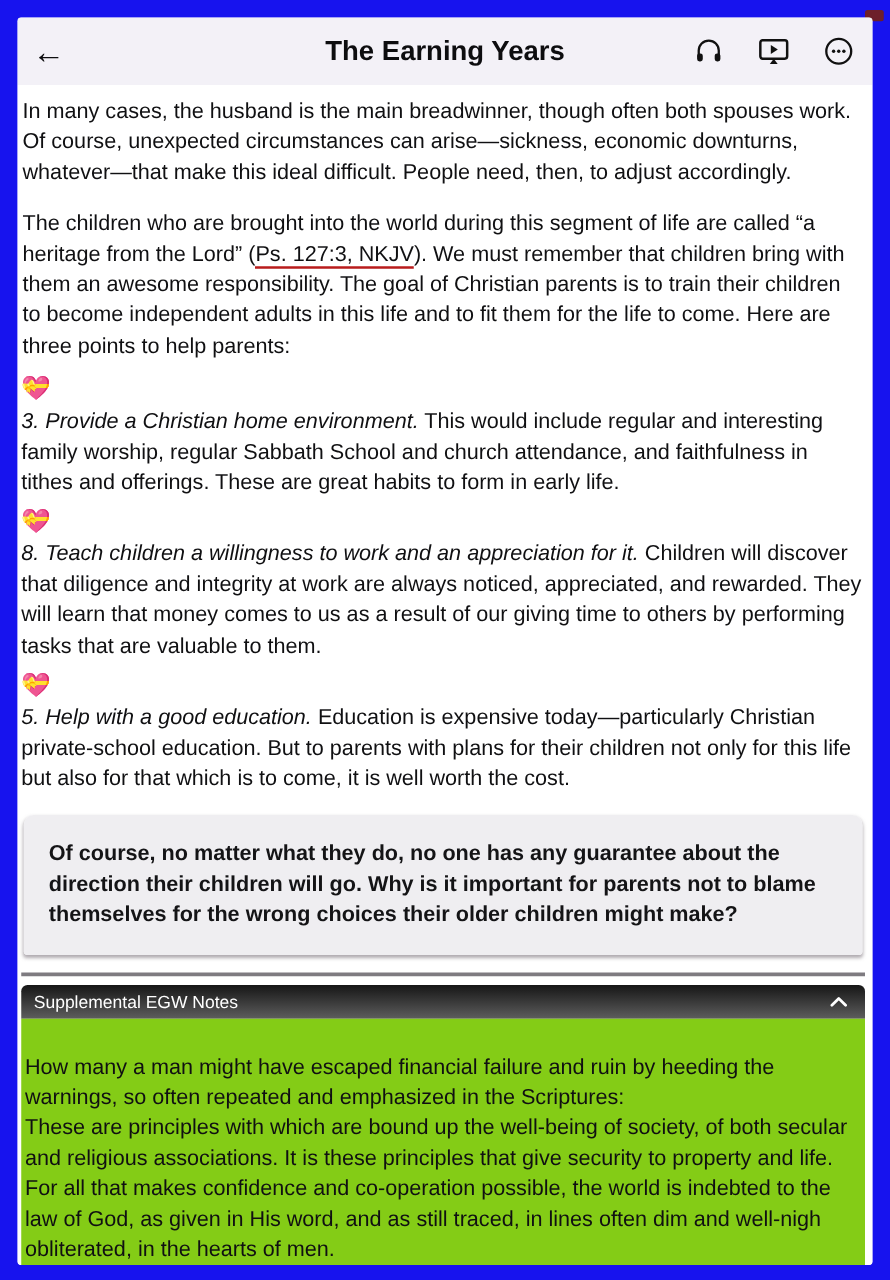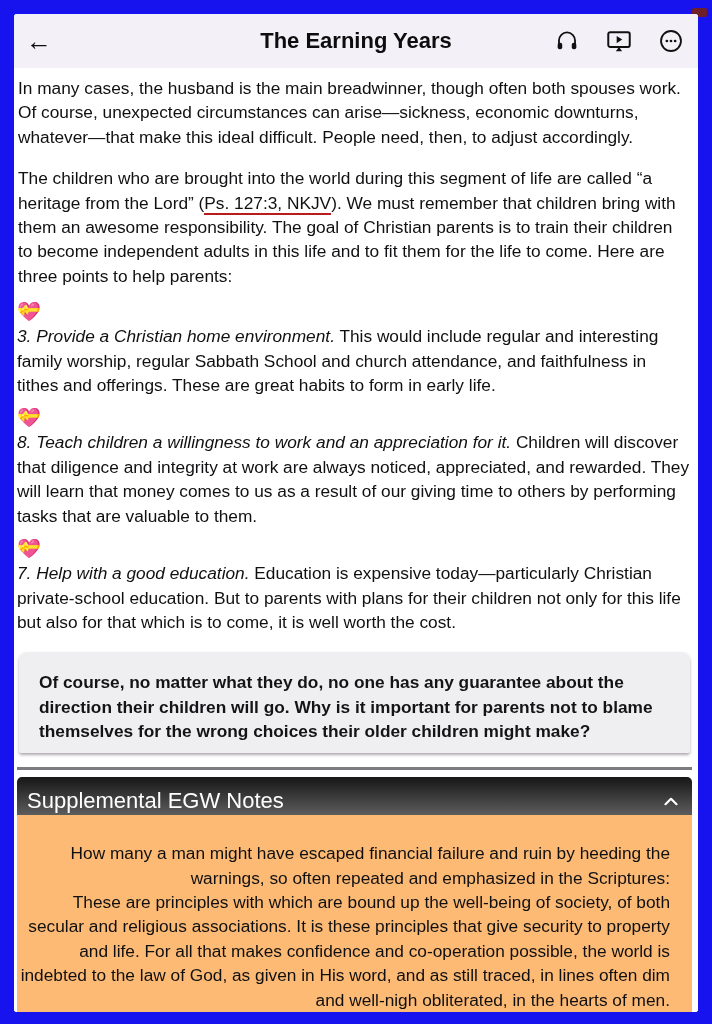--- a/index.html
+++ b/index.html
@@ -80,29 +80,28 @@
     margin:14px 0 7px;height:3px;background:#7e7b80;flex:0 0 auto;
   }
   
   .egw{margin:0 0 0;display:flex;flex-direction:column;flex:1;}
   .egw-bar{
     flex:0 0 27px;
     background:linear-gradient(#161616,#5d5d5d);
     border-radius:5px 5px 0 0;
     color:#ffffff;
     display:flex;align-items:center;
-    padding:11px 14px 0 10px;
-    font-size:22px;
+    padding:0 14px 0 10px;
+    font-size:14px;
     cursor:pointer;
   }
   .egw-bar .chev{margin-left:auto;display:inline-flex;}
   .egw-body{
-    flex:1;background:#fdba74;
-    padding:26px 22px 0 3px;
-    text-align:right;
+    flex:1;background:#84cc16;
+    padding:26px 2px 0 3px;
   }
   .egw-body p{margin:0;}
 </style>
 </head>
 <body>
 
 <div class="scroll-thumb"></div>
 
 <div class="screen">
 
@@ -146,21 +145,21 @@
       <p><span class="lead">3. Provide a Christian home environment.</span><span> This would include regular and interesting family worship, regular Sabbath School and church attendance, and faithfulness in tithes and offerings. These are great habits to form in early life.</span></p>
     </div>
 
     <div class="point">
       <span class="emoji">💝</span>
       <p><span class="lead">8. Teach children a willingness to work and an appreciation for it.</span><span> Children will discover that diligence and integrity at work are always noticed, appreciated, and rewarded. They will learn that money comes to us as a result of our giving time to others by performing tasks that are valuable to them.</span></p>
     </div>
 
     <div class="point">
       <span class="emoji">💝</span>
-      <p><span class="lead">7. Help with a good education.</span><span> Education is expensive today—particularly Christian private-school education. But to parents with plans for their children not only for this life but also for that which is to come, it is well worth the cost.</span></p>
+      <p><span class="lead">5. Help with a good education.</span><span> Education is expensive today—particularly Christian private-school education. But to parents with plans for their children not only for this life but also for that which is to come, it is well worth the cost.</span></p>
     </div>
 
     <section class="qcard">
       <div class="qtext">Of course, no matter what they do, no one has any guarantee about the direction their children will go. Why is it important for parents not to blame themselves for the wrong choices their older children might make?</div>
 
     </section>
 
     <div class="divider"></div>
 
     <section class="egw">

